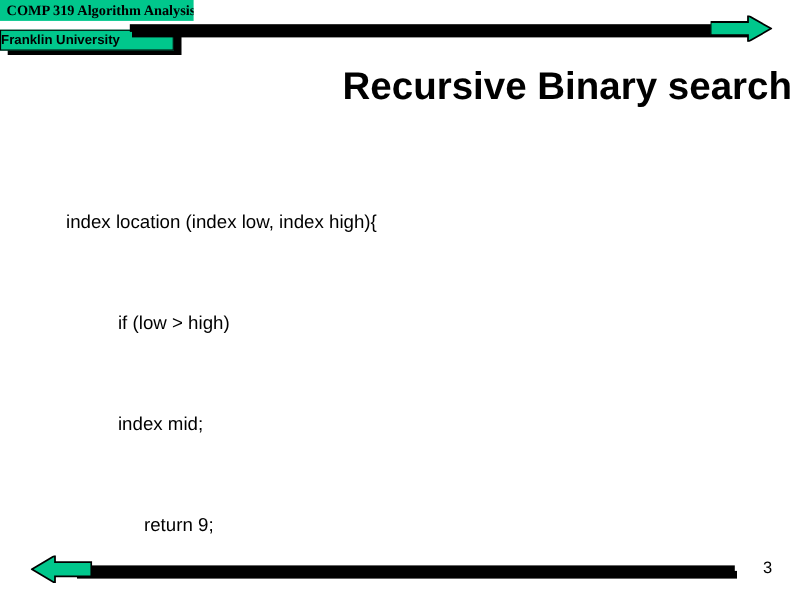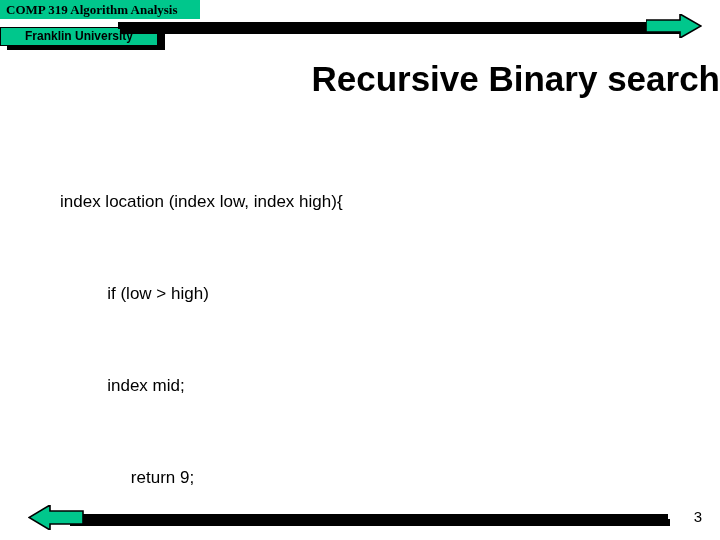--- a/index.html
+++ b/index.html
@@ -21,21 +21,21 @@
     position: absolute;
     left: 0; top: 0;
     width: 720px;
     height: 56px;
   }
 
   .course-tag {
     position: absolute;
     left: 0;
     top: 0;
-    width: 200px;
+    width: 176px;
     height: 19px;
     background: #00C78C;
     font-family: "Liberation Serif", serif;
     font-weight: bold;
     font-size: 13px;
     line-height: 19px;
     color: #000000;
     padding-left: 6px;
     box-sizing: border-box;
     white-space: nowrap;
@@ -58,21 +58,20 @@
     width: 158px;
     height: 19px;
     background: #00C78C;
     border: 1px solid #000000;
     box-sizing: border-box;
     font-family: "Liberation Sans", sans-serif;
     font-weight: bold;
     font-size: 12px;
     line-height: 17px;
     color: #000000;
-    text-align: center;
     white-space: nowrap;
     overflow: hidden;
   }
 
   
   .top-rule-shadow {
     position: absolute;
     left: 120px;
     top: 27px;
     width: 560px;

